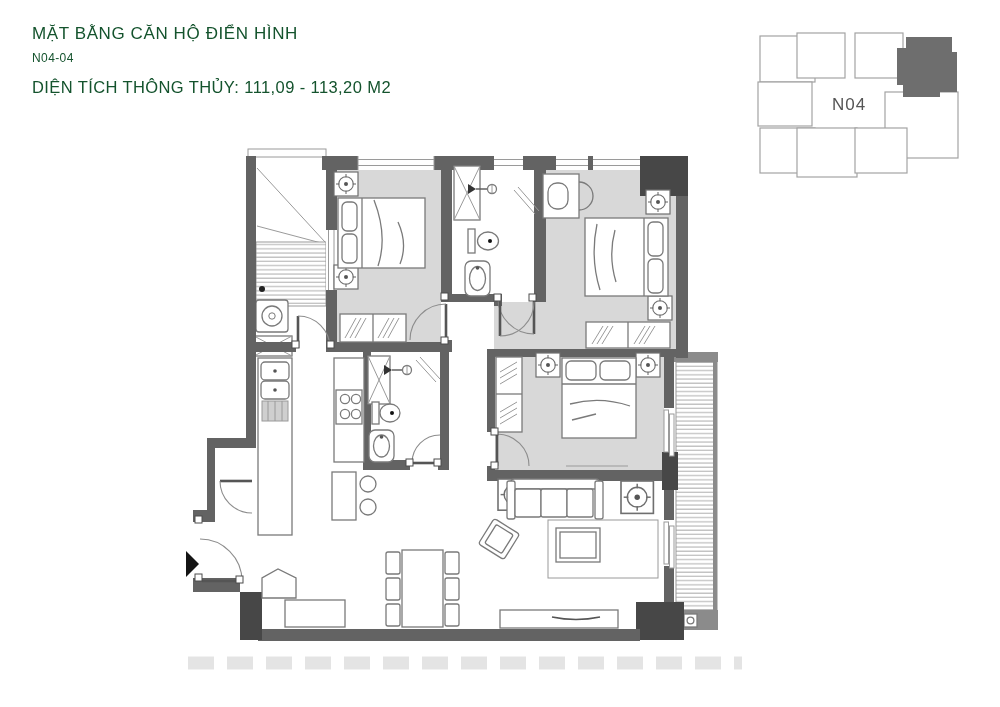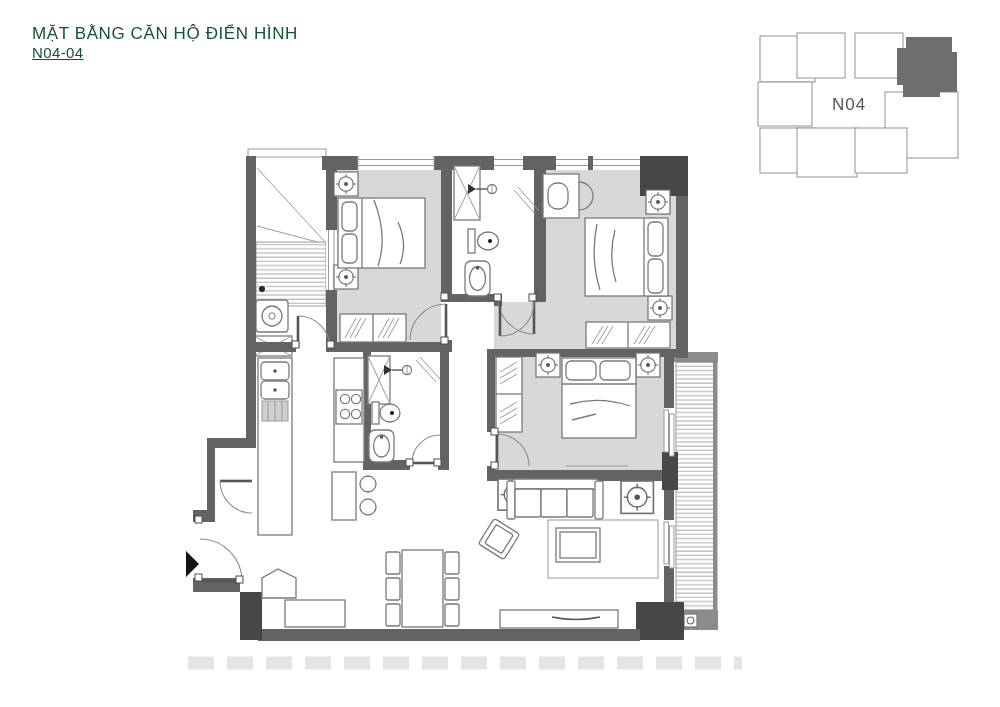--- a/index.html
+++ b/index.html
@@ -4,21 +4,21 @@
 <style>
   :root{
     --wall:#636363; --wall-dark:#474747; --room-fill:#d8d8d8; --outline:#7a7a7a;
     --stripe:#b5b5b5; --keyplan-highlight:#6e6e6e; --background:#ffffff; --thin:#9a9a9a;
   }
   html,body{margin:0;padding:0;}
   body{width:1000px;height:707px;background:var(--background);font-family:"Liberation Sans",sans-serif;overflow:hidden;}
   .stage{position:relative;width:1000px;height:707px;background:var(--background);}
   .titleblock{position:absolute;left:32px;top:24px;color:#14532d;z-index:2;}
   .titleblock .t1{font-size:17px;letter-spacing:.6px;}
-  .titleblock .t2{font-size:15px;letter-spacing:.4px;text-decoration:underline;}
+  .titleblock .t2{font-size:12px;margin-top:7px;letter-spacing:.4px;}
   .titleblock .t3{font-size:16.5px;margin-top:13px;letter-spacing:.4px;}
   svg{position:absolute;inset:0;}
   .w{fill:var(--wall);}
   .wd{fill:var(--wall-dark);}
   .room{fill:var(--room-fill);}
   .f{fill:#fff;stroke:var(--outline);stroke-width:1.3;}
   .o{fill:none;stroke:var(--outline);stroke-width:1.3;}
   .t{fill:none;stroke:var(--thin);stroke-width:1;}
   .tw{fill:#fff;stroke:var(--thin);stroke-width:1;}
   .door{fill:none;stroke:#8d8d8d;stroke-width:1.1;}
@@ -28,20 +28,21 @@
   .kptext{font-size:17px;fill:#555;letter-spacing:1px;}
 </style>
 </head>
 <body>
 
 <div class="stage">
 
   <div class="titleblock">
     <div class="t1">MẶT BẰNG CĂN HỘ ĐIỂN HÌNH</div>
     <div class="t2">N04-04</div>
+    <div class="t3">DIỆN TÍCH THÔNG THỦY: 111,09 - 113,20 M2</div>
   </div>
 
   <svg viewBox="0 0 1000 707" width="1000" height="707">
     <defs>
       <pattern id="deckH" width="6" height="4.2" patternUnits="userSpaceOnUse">
         <rect width="6" height="4.2" fill="#ffffff"></rect>
         <line x1="0" y1="1" x2="6" y2="1" stroke="#b5b5b5" stroke-width="1.1"></line>
       </pattern>
       <g id="lamp">
         <rect x="0" y="0" width="24" height="24" fill="#fff" stroke="#6f6f6f" stroke-width="1.2"></rect>

